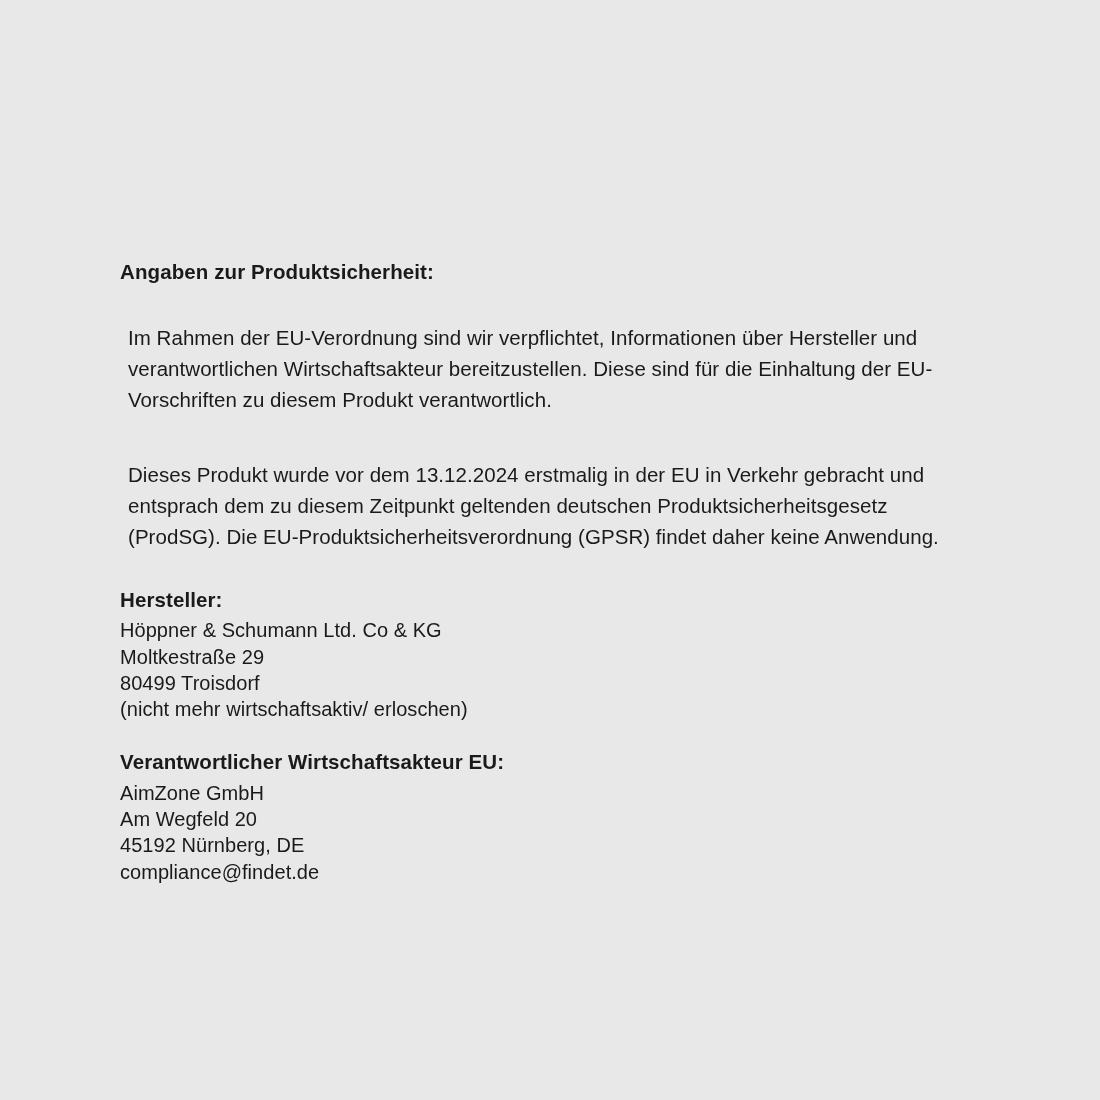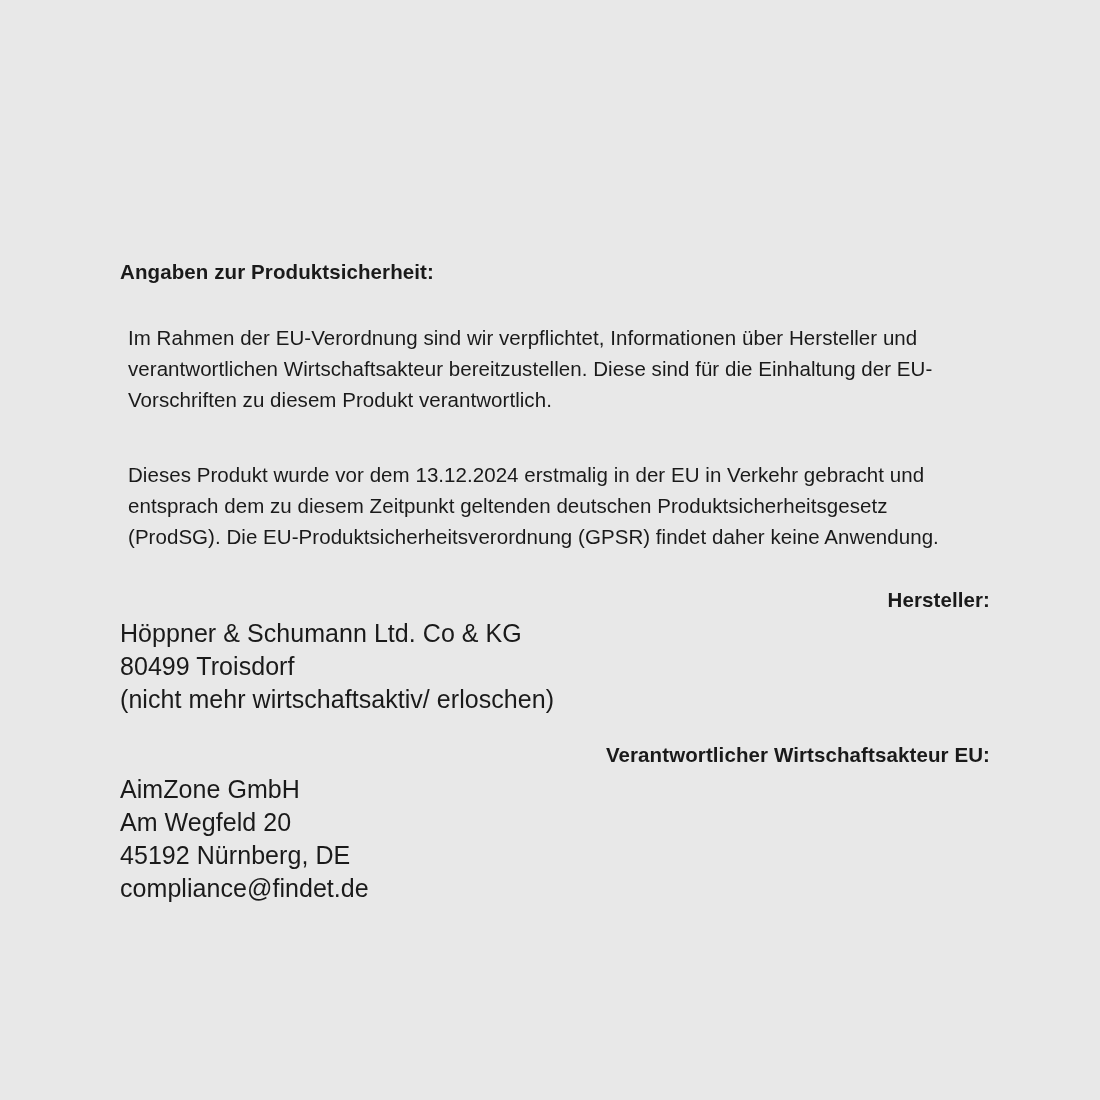--- a/index.html
+++ b/index.html
@@ -34,31 +34,30 @@
   .para {
     font-size: 20.5px;
     font-weight: normal;
     line-height: 1.52;
     letter-spacing: 0.05px;
     margin: 8px;
   }
   .gap-lg { height: 28px; }
   .gap-md { height: 25px; }
   .block-line {
-    font-size: 25px;
+    font-size: 20px;
     line-height: 1.32;
     letter-spacing: 0.05px;
   }
   .block-heading {
     font-size: 20.5px;
     font-weight: bold;
     line-height: 1.35;
     letter-spacing: 0.1px;
     margin: 0 0 4px 0;
-    text-align: right;
   }
   .addr-block {
     margin: 0;
   }
   .addr-line {
     display: block;
   }
 </style>
 </head>
 <body>
@@ -74,20 +73,21 @@
 
     <div class="gap-lg"></div>
 
     <p class="para">Dieses Produkt wurde vor dem 13.12.2024 erstmalig in der EU in Verkehr gebracht und entsprach dem zu diesem Zeitpunkt geltenden deutschen Produktsicherheitsgesetz (ProdSG). Die EU-Produktsicherheitsverordnung (GPSR) findet daher keine Anwendung.</p>
 
     <div class="gap-md"></div>
 
     <div class="addr-block">
       <p class="block-heading">Hersteller:</p>
       <span class="block-line addr-line">Höppner &amp; Schumann Ltd. Co &amp; KG</span>
+      <span class="block-line addr-line">Moltkestraße 29</span>
       <span class="block-line addr-line">80499 Troisdorf</span>
       <span class="block-line addr-line">(nicht mehr wirtschaftsaktiv/ erloschen)</span>
     </div>
 
     <div class="gap-md"></div>
 
     <div class="addr-block">
       <p class="block-heading">Verantwortlicher Wirtschaftsakteur EU:</p>
       <span class="block-line addr-line">AimZone GmbH</span>
       <span class="block-line addr-line">Am Wegfeld 20</span>

